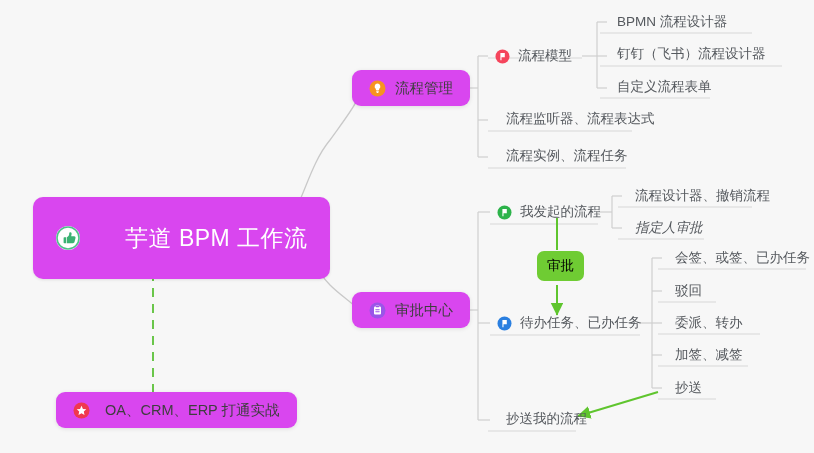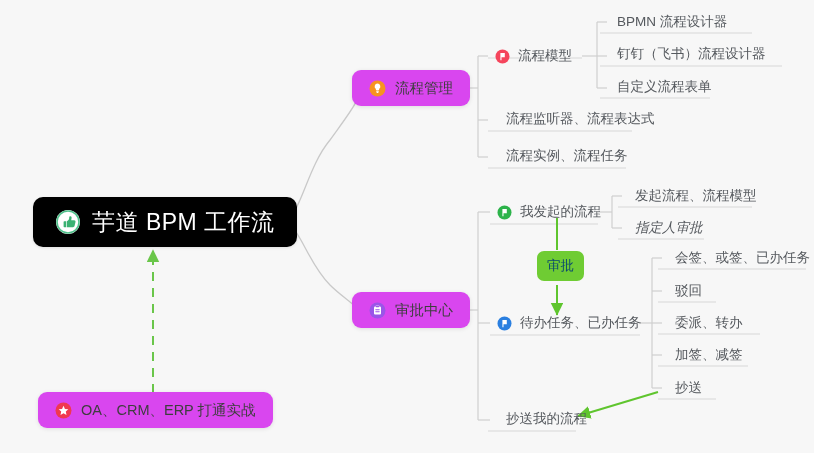--- a/index.html
+++ b/index.html
@@ -10,28 +10,29 @@
     overflow:hidden;
     position:relative;
   }
   #canvas{position:absolute;left:0;top:0;width:814px;height:453px;}
   svg.links{position:absolute;left:0;top:0;width:814px;height:453px;pointer-events:none;}
 
   
   .node{position:absolute;display:flex;align-items:center;white-space:nowrap;}
 
   .root-node{
-    background:#000000;
+    background:#d946ef;
     border-radius:10px;
-    padding:0 22px;
+    padding:16px 22px;
     height:50px;
     color:#ffffff;
     font-size:23px;
     letter-spacing:.5px;
     box-shadow:0 1px 3px rgba(0,0,0,.10);
+    gap:33px;
   }
   .root-node .label{margin-left:11px;}
 
   .card-node{
     background:#d946ef;
     border-radius:9px;
     height:36px;
     padding:0 17px;
     font-size:14.5px;
     color:#3e3e3e;
@@ -43,21 +44,21 @@
     font-size:13.5px;
     color:#55595e;
     height:28px;
     padding:0 9px;
   }
   .plain-node .label{margin-left:8px;}
   .plain-node.with-icon{padding-left:6px;}
 
   .tag-node{
     background:#6fcc33;
-    color:#0c4a6e;
+    color:#000000;
     border-radius:7px;
     font-size:13.5px;
     height:30px;
     padding:0 10px;
     justify-content:center;
   }
 
   
   .icon{display:inline-flex;align-items:center;justify-content:center;flex:none;}
   .icon svg{display:block;}
@@ -246,21 +247,21 @@
       </svg>
     </span>
     <span class="label lbl">待办任务、已办任务</span>
   </div>
 
   <div class="node plain-node" style="left:489px;top:405px;">
     <span class="label lbl">抄送我的流程</span>
   </div>
 
   <div class="node plain-node" style="left:618px;top:182px;">
-    <span class="label lbl">发起流程、流程模型</span>
+    <span class="label lbl">流程设计器、撤销流程</span>
   </div>
   <div class="node plain-node" style="left:618px;top:214px;font-style:italic;">
     <span class="label lbl">指定人审批</span>
   </div>
 
   <div class="node plain-node" style="left:658px;top:244px;">
     <span class="label lbl">会签、或签、已办任务</span>
   </div>
   <div class="node plain-node" style="left:658px;top:277px;">
     <span class="label lbl">驳回</span>
@@ -272,21 +273,21 @@
     <span class="label lbl">加签、减签</span>
   </div>
   <div class="node plain-node" style="left:658px;top:374px;">
     <span class="label lbl">抄送</span>
   </div>
 
   <div class="node tag-node" style="left:537px;top:251px;">
     <span class="label lbl">审批</span>
   </div>
 
-  <div class="node card-node" style="left:38px;top:392px;">
+  <div class="node card-node" style="left:56px;top:392px;gap:6px;">
     <span class="icon">
       <svg width="17" height="17" viewBox="0 0 17 17">
         <circle cx="8.5" cy="8.5" r="8" fill="#f0384f"></circle>
         <path d="M8.5,3.8 L9.95,7.0 L13.3,7.35 L10.8,9.6 L11.5,12.9 L8.5,11.2 L5.5,12.9
                  L6.2,9.6 L3.7,7.35 L7.05,7.0 z" fill="#ffffff"></path>
       </svg>
     </span>
     <span class="label lbl">OA、CRM、ERP 打通实战</span>
   </div>
 

